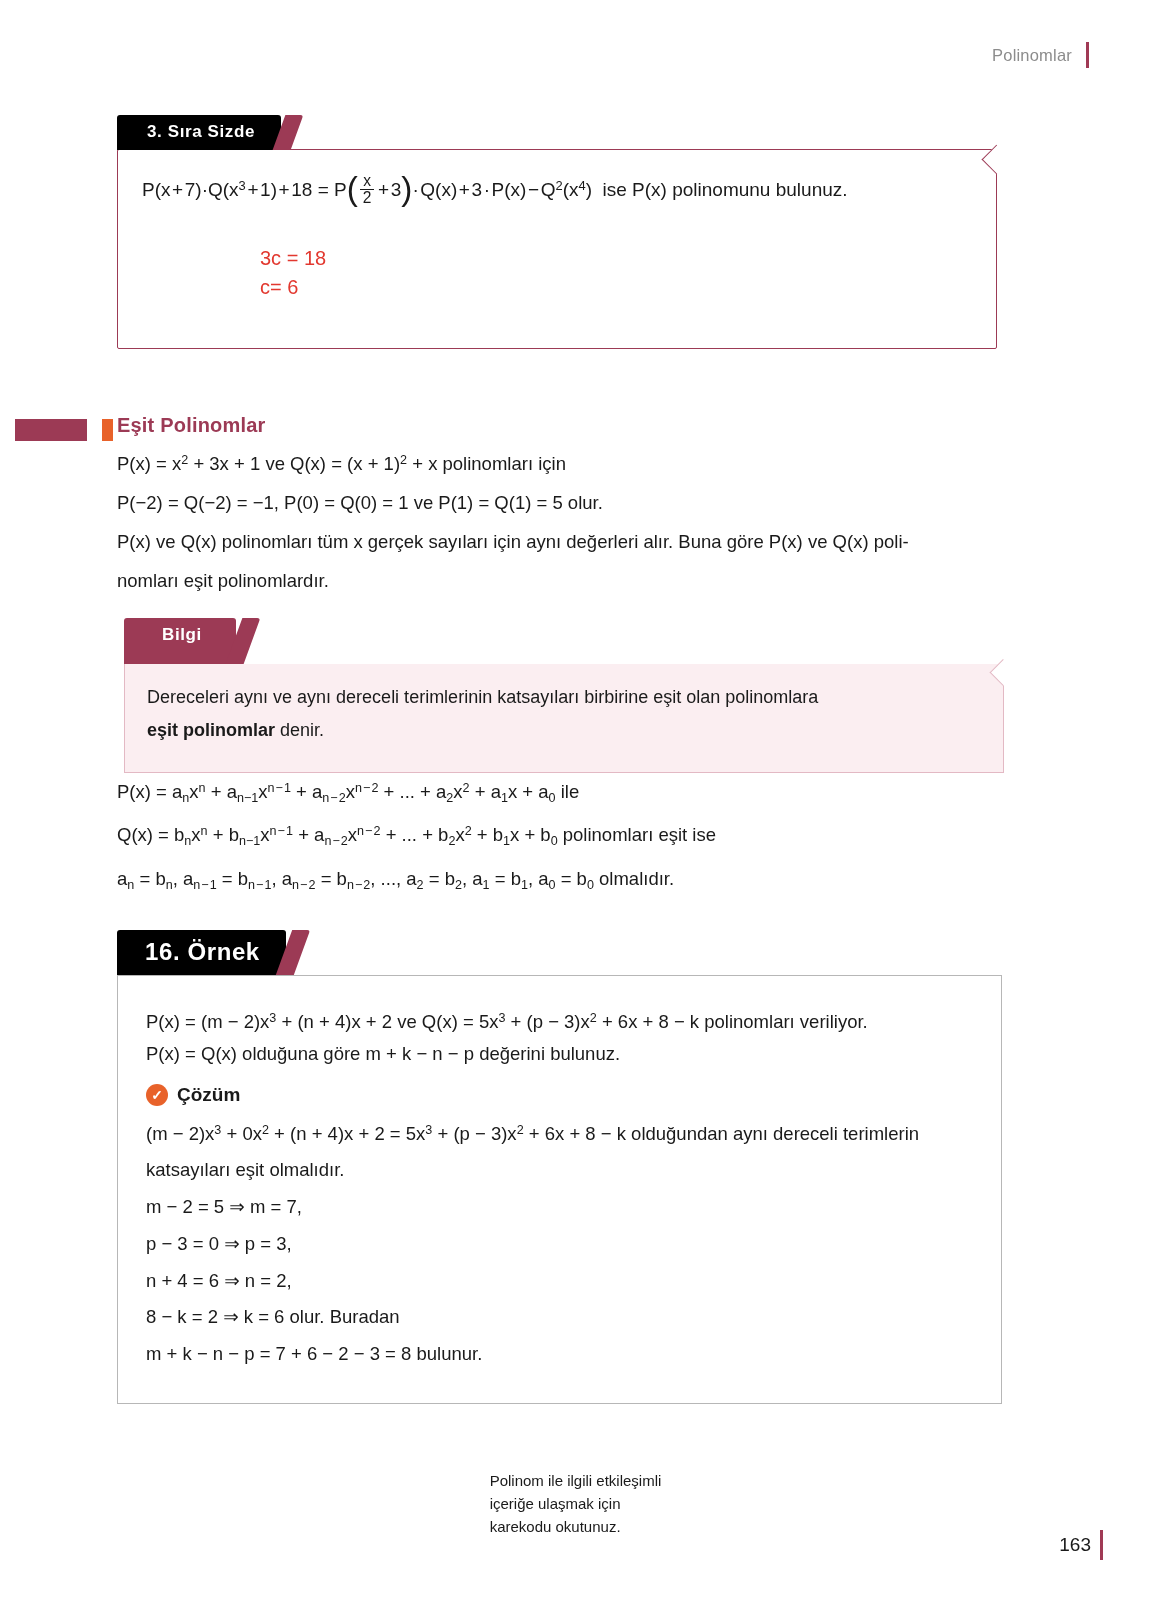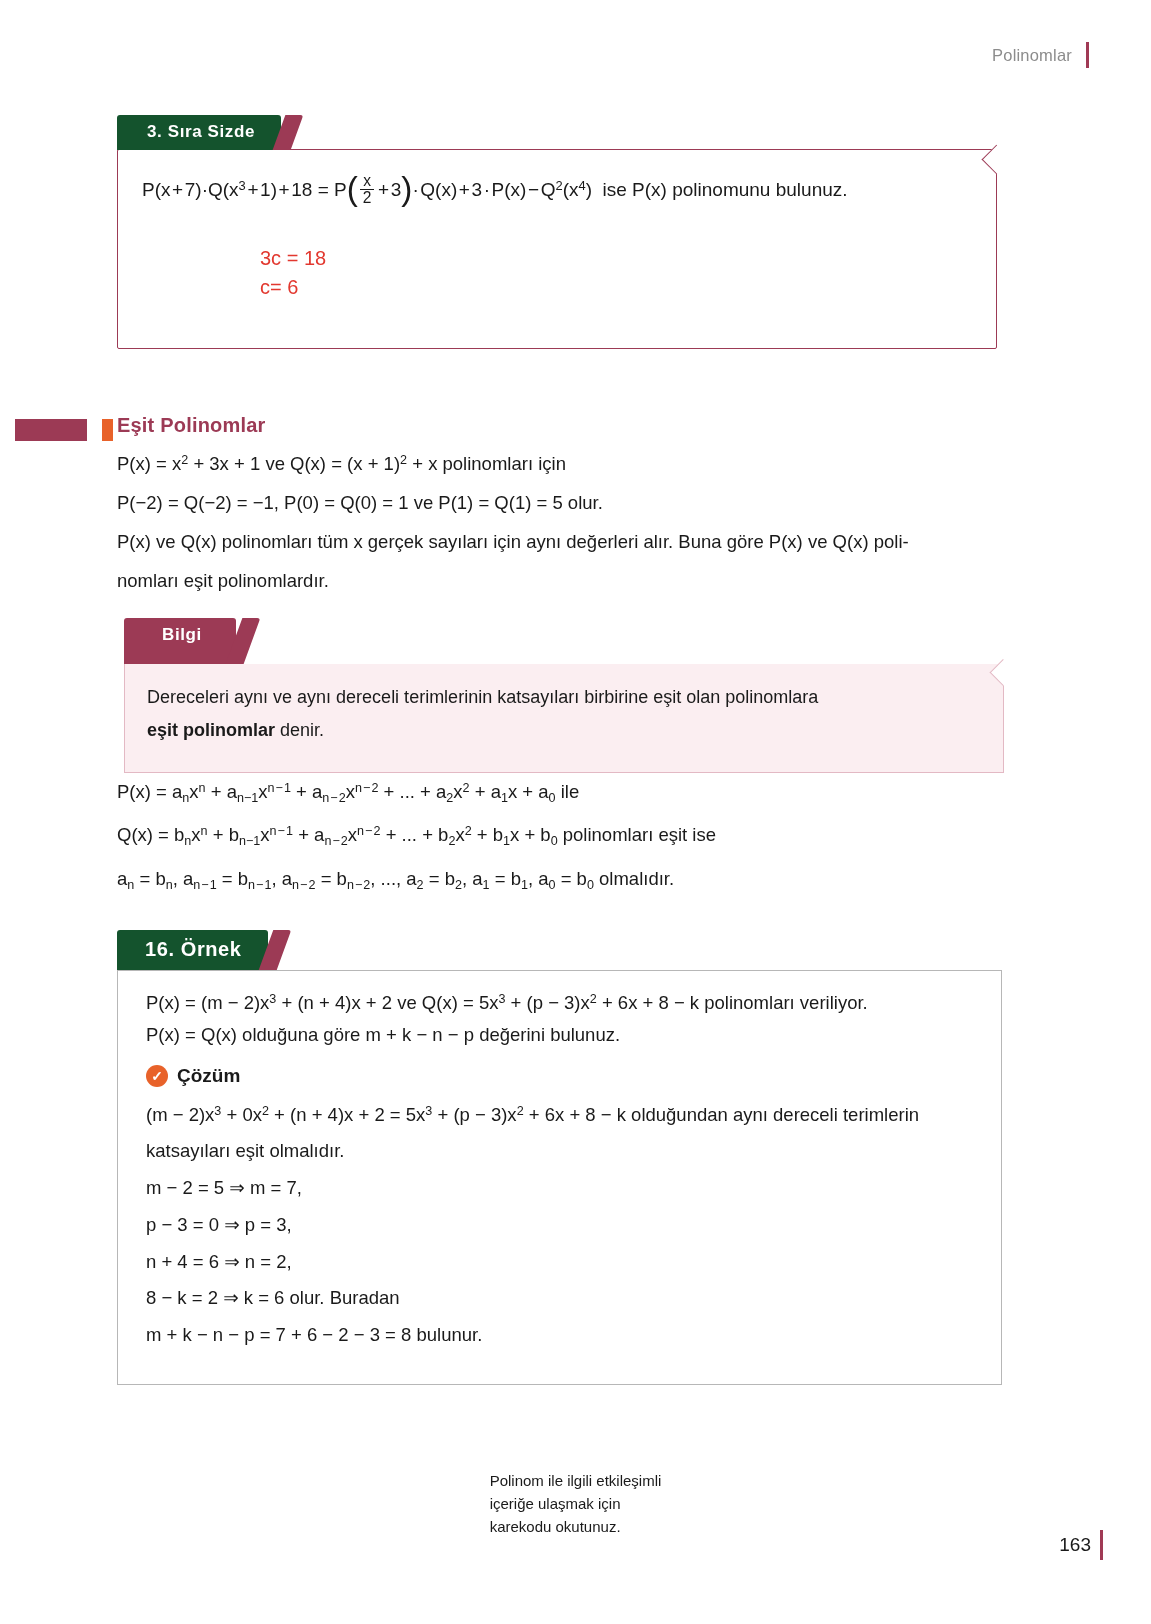--- a/index.html
+++ b/index.html
@@ -38,21 +38,21 @@
 
   
   .sirasizde-wrap {
     position: absolute;
     left: 117px;
     top: 115px;
     width: 880px;
   }
   .tab-label {
     display: inline-block;
-    background: #14532d;
+    background: #000000;
     color: #ffffff;
     font-size: 17px;
     font-weight: bold;
     letter-spacing: .6px;
     padding: 7px 26px 8px 30px;
     border-radius: 3px 3px 0 0;
     position: relative;
     z-index: 3;
   }
   .tab-label.slant::after {
@@ -225,27 +225,27 @@
 
   
   .ornek-wrap {
     position: absolute;
     left: 117px;
     top: 930px;
     width: 885px;
   }
   .tab-label.ornek {
     padding: 8px 26px 9px 28px;
-    font-size: 20px;
+    font-size: 24px;
   }
   .ornek-body {
     border: 1.2px solid #b7b7b7;
     border-top: 1.2px solid #b7b7b7;
     background: #ffffff;
-    padding: 18px 28px 26px 28px;
+    padding: 32px 28px 26px 28px;
     box-sizing: border-box;
   }
   .ornek-body p {
     margin: 0 0 9px 0;
     font-size: 18.5px;
     line-height: 1.5;
   }
   .ornek-body p.tight { margin-bottom: 4px; }
 
   .cozum-row {

